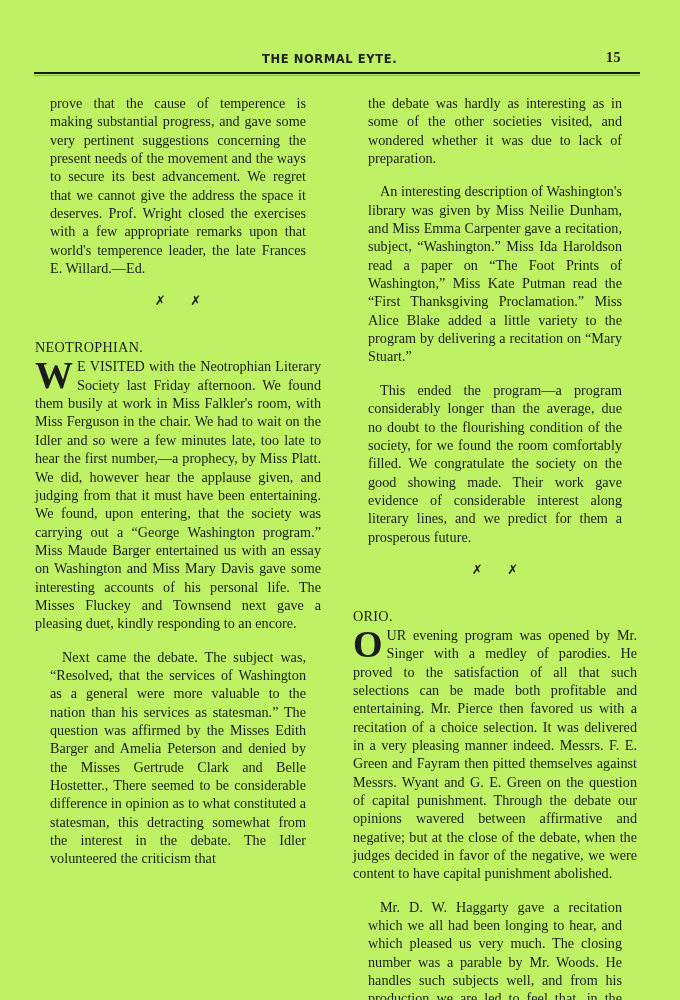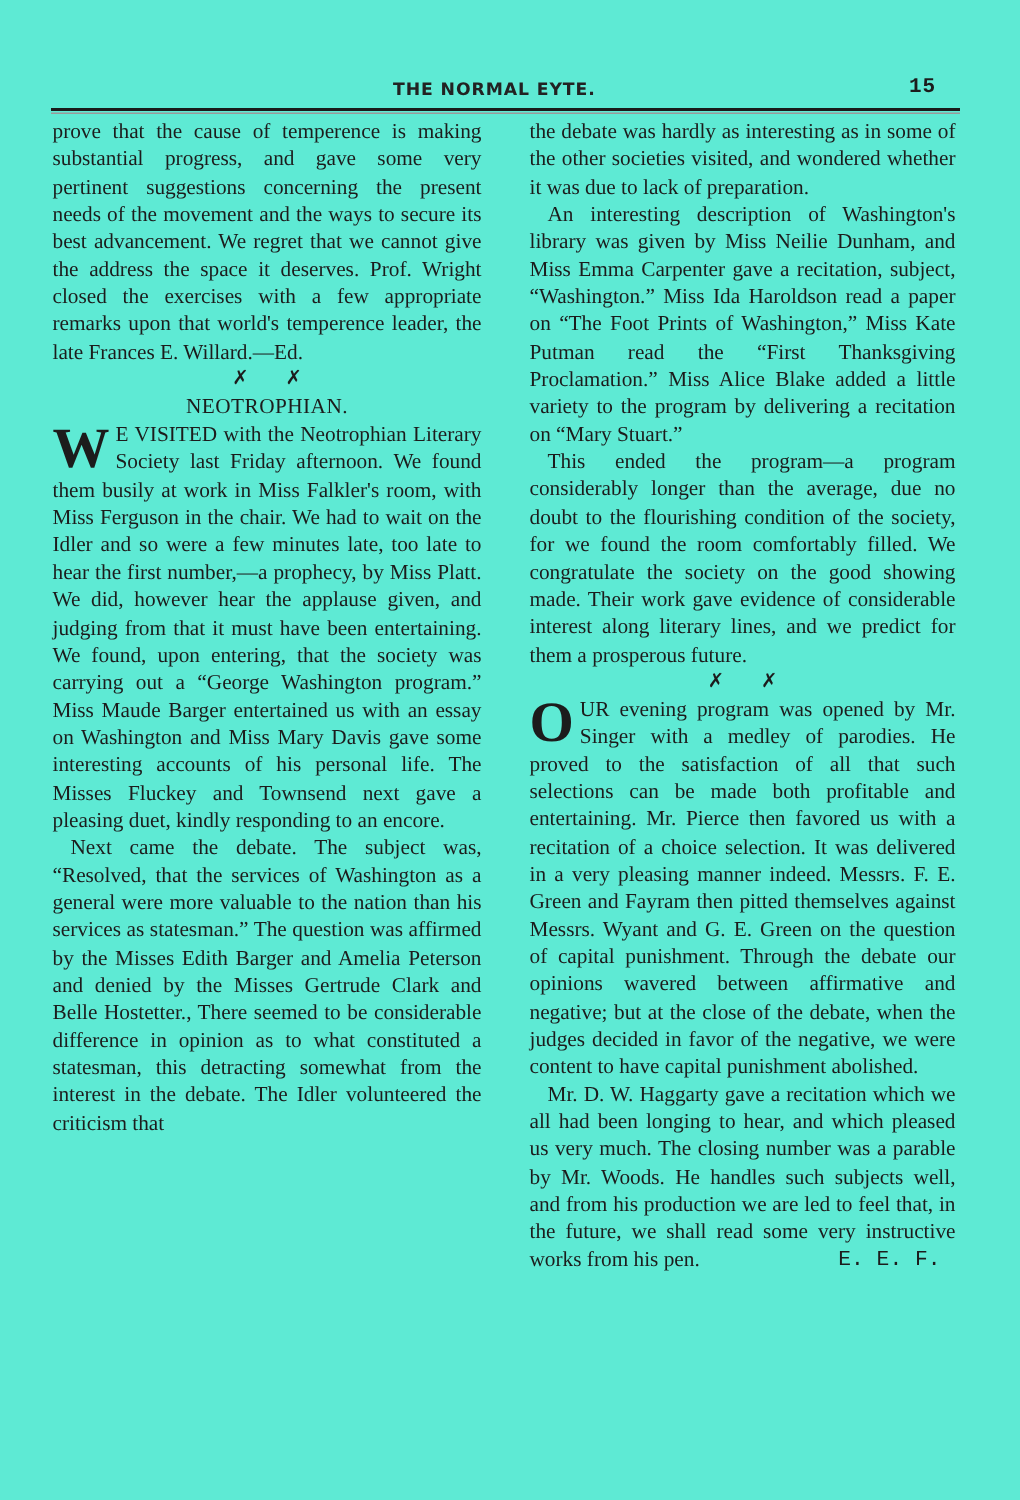--- a/index.html
+++ b/index.html
@@ -1,36 +1,36 @@
 <!DOCTYPE html>
 <html><head>
 <meta charset="utf-8">
 <style>
   html, body { margin: 0; padding: 0; background: #ffffff; }
   body { width: 680px; height: 1000px; position: relative; overflow: hidden; color: #1c1c1c; }
-  .page { position: absolute; left: 0; top: 0; width: 680px; height: 1000px; background: #5eead4; }
+  .page { position: absolute; left: 0; top: 0; width: 680px; height: 1000px; background: #bef264; }
   .running-head {
     position: absolute; top: 50px; left: 0; width: 680px; height: 18px;
     font-family: "DejaVu Sans", sans-serif; font-weight: bold; font-size: 11.5px; letter-spacing: 0.6px;
   }
   .running-title { position: absolute; left: 262px; top: 2px; color: #222; }
-  .page-number { position: absolute; left: 606px; top: 0px; font-family: Liberation Mono, monospace; font-size: 14px; font-weight: bold; }
+  .page-number { position: absolute; left: 606px; top: 0px; font-family: Liberation Serif, serif; font-size: 14px; font-weight: bold; }
   .head-rule { position: absolute; left: 34px; top: 72px; width: 606px; height: 2px; background: #1a1a1a; }
   .head-rule-thin { position: absolute; left: 34px; top: 75px; width: 606px; height: 1px; background: #9a9a9a; }
   .column {
     position: absolute; top: 79px; width: 286px;
     font-family: "Liberation Serif", serif; font-size: 14.2px; line-height: 18.35px;
     text-align: justify; hyphens: manual;
   }
   .col-left { left: 35px; }
   .col-right { left: 353px; width: 284px; }
-  .para { margin: 0; }
+  .para { margin: 15px; }
   .para.indent { text-indent: 12px; }
   .ornament { text-align: center; font-family: "DejaVu Sans", sans-serif; font-size: 13px; font-weight: bold; letter-spacing: 10px; height: 18px; line-height: 18px; padding-left: 10px; }
-  .section-title { text-align: center; height: 19px; line-height: 19px; letter-spacing: 0.3px; }
+  .section-title { text-align: left; height: 19px; line-height: 19px; letter-spacing: 0.3px; margin-top: 28px; }
   .dropcap-para { margin: 0; }
   .dropcap {
     float: left; font-family: "Liberation Serif", serif; font-weight: bold;
     font-size: 38px; line-height: 32px; margin: 2px 4px 0 0; height: 32px;
   }
   .signature { float: right; padding-right: 10px; font-family: Liberation Mono, monospace; }
 </style>
 </head>
 <body>
 
@@ -51,20 +51,21 @@
       <span class="dropcap">W</span><span>E VISITED with the Neotrophian Literary Society last Friday afternoon. We found them busily at work in Miss Falkler's room, with Miss Ferguson in the chair. We had to wait on the Idler and so were a few minutes late, too late to hear the first number,—a prophecy, by Miss Platt. We did, however hear the applause given, and judging from that it must have been entertaining. We found, upon entering, that the society was carrying out a “George Washington program.” Miss Maude Barger entertained us with an essay on Washington and Miss Mary Davis gave some interesting accounts of his personal life. The Misses Fluckey and Townsend next gave a pleasing duet, kindly responding to an encore.</span>
     </p>
     <p class="para indent">Next came the debate. The subject was, “Resolved, that the services of Washington as a general were more valuable to the nation than his services as statesman.” The question was affirmed by the Misses Edith Barger and Amelia Peterson and denied by the Misses Gertrude Clark and Belle Hostetter., There seemed to be considerable difference in opinion as to what constituted a statesman, this detracting somewhat from the interest in the debate. The Idler volunteered the criticism that</p>
   </div>
 
   <div class="column col-right">
     <p class="para">the debate was hardly as interesting as in some of the other societies visited, and wondered whether it was due to lack of preparation.</p>
     <p class="para indent">An interesting description of Washington's library was given by Miss Neilie Dunham, and Miss Emma Carpenter gave a recitation, subject, “Washington.” Miss Ida Haroldson read a paper on “The Foot Prints of Washington,” Miss Kate Putman read the “First Thanksgiving Proclamation.” Miss Alice Blake added a little variety to the program by delivering a recitation on “Mary Stuart.”</p>
     <p class="para indent">This ended the program—a program considerably longer than the average, due no doubt to the flourishing condition of the society, for we found the room comfortably filled. We congratulate the society on the good showing made. Their work gave evidence of considerable interest along literary lines, and we predict for them a prosperous future.</p>
     <div class="ornament">✗ ✗</div>
+    <div class="section-title">ORIO.</div>
     <p class="dropcap-para">
       <span class="dropcap">O</span><span>UR evening program was opened by Mr. Singer with a medley of parodies. He proved to the satisfaction of all that such selections can be made both profitable and entertaining. Mr. Pierce then favored us with a recitation of a choice selection. It was delivered in a very pleasing manner indeed. Messrs. F. E. Green and Fayram then pitted themselves against Messrs. Wyant and G. E. Green on the question of capital punishment. Through the debate our opinions wavered between affirmative and negative; but at the close of the debate, when the judges decided in favor of the negative, we were content to have capital punishment abolished.</span>
     </p>
     <p class="para indent">
       <span>Mr. D. W. Haggarty gave a recitation which we all had been longing to hear, and which pleased us very much. The closing number was a parable by Mr. Woods. He handles such subjects well, and from his production we are led to feel that, in the future, we shall read some very instructive works from his pen.</span>
       <span class="signature">E. E. F.</span>
     </p>
   </div>
 
 </div>

